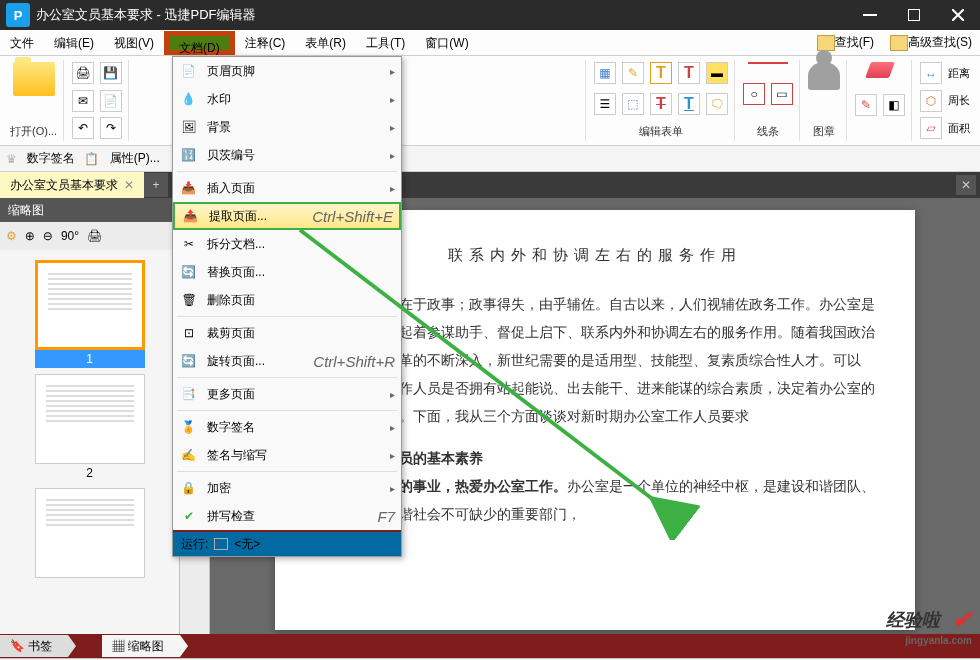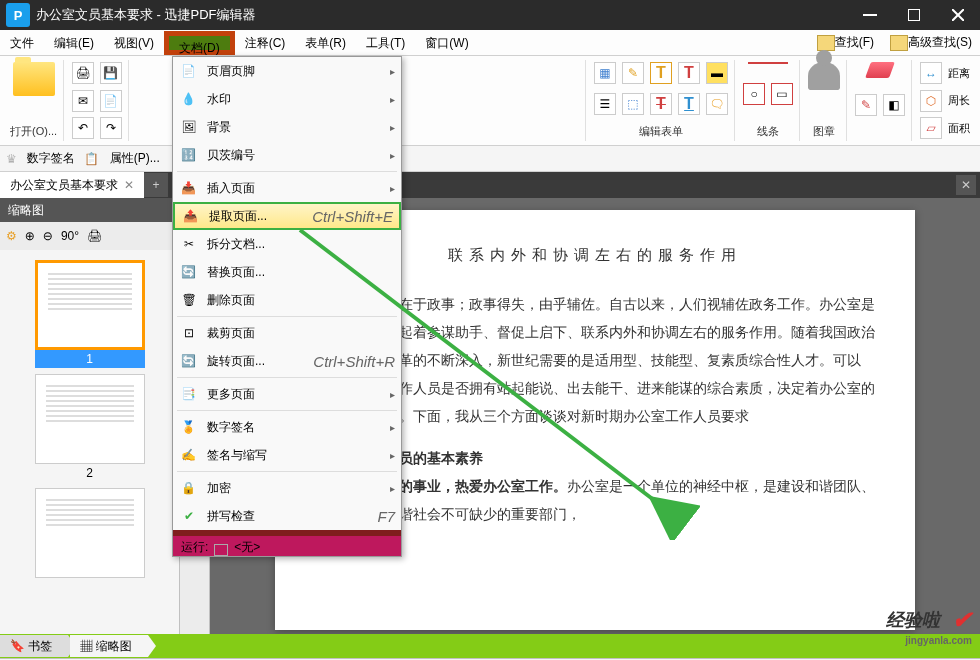--- a/index.html
+++ b/index.html
@@ -22,21 +22,21 @@
 .tool-group:last-child { border-right: none; }
 .tool-group .label { font-size: 11px; color: #333; }
 .icon-row { display: flex; gap: 6px; align-items: center; }
 .folder-icon { width: 42px; height: 34px; background: linear-gradient(#ffe680, #ffc020); border-radius: 2px; position: relative; }
 .folder-icon::before { content: ''; position: absolute; top: -5px; left: 2px; width: 16px; height: 6px; background: #ffe680; border-radius: 2px 2px 0 0; }
 
 .subbar { height: 26px; background: #f5f5f5; border-bottom: 1px solid #d0d0d0; display: flex; align-items: center; font-size: 12px; padding: 0 6px; gap: 10px; }
 .subbar .crown { color: #b0b0b0; }
 
 .tabbar { height: 26px; background: #3a3a3a; display: flex; align-items: center; font-size: 12px; }
-.tabbar .tab { background: #ffffff; height: 26px; line-height: 24px; padding: 0 10px; display: flex; align-items: center; gap: 6px; }
+.tabbar .tab { background: #fef9c3; height: 26px; line-height: 24px; padding: 0 10px; display: flex; align-items: center; gap: 6px; }
 .tabbar .tab .close { color: #888; cursor: pointer; }
 .tabbar .add { width: 24px; height: 24px; background: #555; color: #ccc; display: flex; align-items: center; justify-content: center; cursor: pointer; }
 
 .main { display: flex; height: 436px; }
 
 .sidebar { width: 180px; background: #f5f5f5; border-right: 1px solid #c0c0c0; display: flex; flex-direction: column; }
 .sidebar-header { height: 24px; background: #555; color: #fff; font-size: 12px; display: flex; align-items: center; padding: 0 8px; }
 .sidebar-toolbar { height: 28px; background: #ececec; display: flex; align-items: center; gap: 8px; padding: 0 6px; font-size: 12px; }
 .thumbs { flex: 1; overflow: auto; padding: 10px; display: flex; flex-direction: column; gap: 6px; align-items: center; }
 .thumb { width: 110px; }
@@ -49,39 +49,39 @@
 
 .sidebar-strip { width: 30px; background: #ececec; border-right: 1px solid #c0c0c0; display: flex; flex-direction: column; align-items: center; padding-top: 6px; gap: 10px; }
 .sidebar-strip .strip-ic { width: 20px; height: 20px; border: 1px solid #bbb; background: #fff; }
 
 .content { flex: 1; background: #696969; padding: 12px; overflow: auto; position: relative; }
 .page-view { background: #fff; width: 640px; min-height: 420px; margin: 0 auto; padding: 30px 40px; font-size: 14px; line-height: 2; color: #333; box-shadow: 0 2px 8px rgba(0,0,0,0.3); }
 .page-view h3 { text-align: center; font-size: 15px; letter-spacing: 6px; font-weight: normal; margin-bottom: 20px; }
 .page-view h4 { font-size: 14px; margin-top: 14px; }
 .page-view p { text-indent: 2em; }
 
-.bottom-tabs { height: 24px; background: #84cc16; display: flex; align-items: center; font-size: 12px; }
+.bottom-tabs { height: 24px; background: #7f1d1d; display: flex; align-items: center; font-size: 12px; gap: 32px; }
 .bottom-tabs .btab { background: #ddd; height: 22px; line-height: 22px; padding: 0 16px 0 10px; position: relative; margin-right: 2px; cursor: pointer; }
 .bottom-tabs .btab.active { background: #f5f5f5; }
 .bottom-tabs .btab::after { content:''; position:absolute; right:-8px; top:0; border-left: 8px solid #ddd; border-top: 11px solid transparent; border-bottom: 11px solid transparent; }
 .bottom-tabs .btab.active::after { border-left-color: #f5f5f5; }
 
 .statusbar { height: 28px; background: #f5f5f5; border-top: 1px solid #c0c0c0; display: flex; align-items: center; font-size: 12px; padding: 0 6px; gap: 4px; }
 .statusbar .spacer { flex: 1; }
 
 
 .dropdown { position: absolute; left: 172px; top: 56px; width: 230px; background: #f9f9f9; border: 1px solid #999; box-shadow: 2px 2px 6px rgba(0,0,0,0.3); z-index: 100; font-size: 12px; }
 .dropdown .row { height: 28px; display: flex; align-items: center; padding: 0 6px; gap: 8px; position: relative; }
 .dropdown .row.highlight { background: linear-gradient(#fff4c8, #ffe88a); border: 2px solid #3cb043; }
 .dropdown .row .ic { width: 20px; height: 20px; display: flex; align-items: center; justify-content: center; }
 .dropdown .row .txt { flex: 1; }
 .dropdown .row .sc { color: #666; font-size: 15px; font-style: italic; }
 .dropdown .row .arr { color: #666; font-size: 10px; }
 .dropdown .sep { height: 1px; background: #ddd; margin: 2px 4px; }
-.dropdown .footer { height: 26px; display: flex; align-items: flex-end; padding: 0 8px; gap: 6px; border-top: 6px solid #7f1d1d; background: #be185d; }
+.dropdown .footer { height: 26px; display: flex; align-items: center; padding: 0 8px; gap: 6px; border-top: 2px solid #7f1d1d; background: #0369a1; }
 
 
 .arrow-svg { position: absolute; left: 280px; top: 220px; z-index: 200; pointer-events: none; }
 
 
 .watermark { position: absolute; right: 8px; bottom: 26px; font-size: 18px; font-weight: bold; color: #333; z-index: 300; font-style: italic; display: flex; align-items: center; gap: 12px; }
 .watermark .sub { position: absolute; right: 0; bottom: -12px; font-size: 10px; font-style: normal; color: #666; }
 .watermark .check { color: #e03030; font-size: 24px; }
 
 

